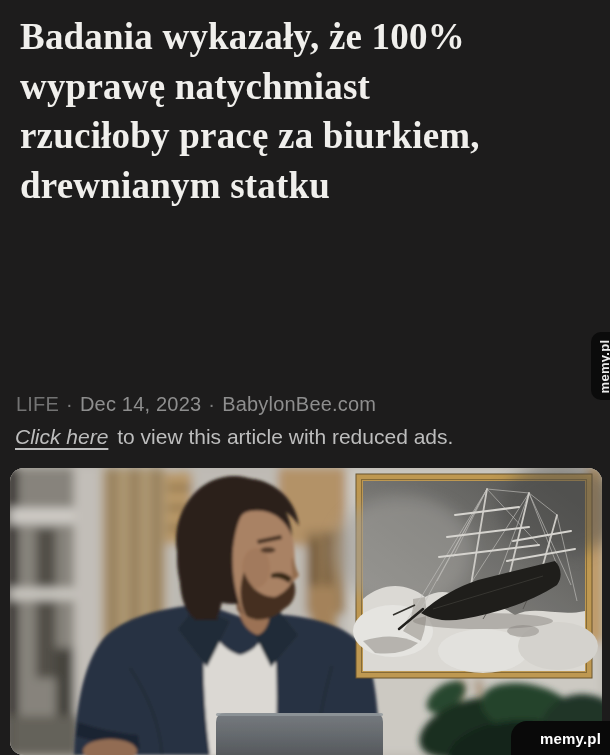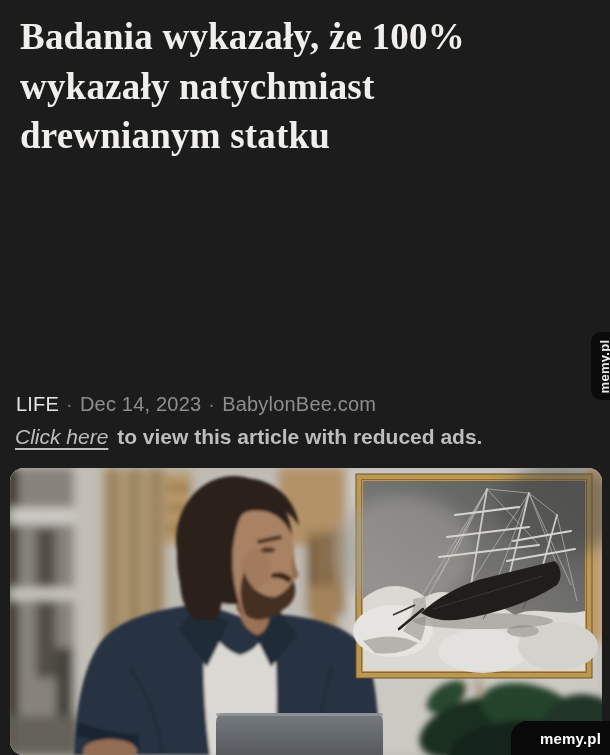--- a/index.html
+++ b/index.html
@@ -9,27 +9,27 @@
 
   
   .headline{position:absolute;left:20px;top:12px;color:#f0efec;
     font-family:"Liberation Serif",serif;font-weight:700;font-size:37px;
     line-height:49.5px;letter-spacing:.2px;}
   .headline div{white-space:nowrap;}
 
   
   .byline{position:absolute;left:16px;top:393px;font-size:20px;color:#8e8e8e;
     letter-spacing:.2px;white-space:nowrap;}
-  .byline .cat{color:#e5e5e5;text-align:center;}
+  .byline .cat{color:#737373;text-align:center;}
   .byline .dot{margin:0 7px;color:#7d7d7d;}
 
   
   .linkline{position:absolute;left:15px;top:425px;font-size:21px;color:#bdbdbd;white-space:nowrap;}
   .linkline .lnk{text-decoration:underline;text-underline-offset:4px;cursor:pointer;font-style:italic;}
-  .linkline .rest{margin-left:.42em;font-weight:bold;}
+  .linkline .rest{margin-left:.42em;}
 
   
   .side-tab{position:absolute;right:0;top:332px;width:27px;height:68px;background:#0b0b0b;
     border-radius:10px 0 0 10px;display:flex;align-items:center;justify-content:center;}
   .side-tab span{transform:rotate(-90deg);color:#ececec;font-size:13px;font-weight:700;
     white-space:nowrap;letter-spacing:.3px;}
 
   
   .corner-tab{position:absolute;right:0;bottom:0;width:95px;height:34px;background:#090909;
     border-top-left-radius:16px;display:flex;align-items:center;justify-content:center;
@@ -41,21 +41,22 @@
     border-radius:14px;overflow:hidden;background:#c7c3bc;}
   .photo svg{display:block;}
 </style>
 </head>
 <body>
 
 <div class="page">
 
   <div class="headline">
     <div>Badania wykazały, że 100%</div>
-    <div>wykazały natychmiast</div>
+    <div>wyprawę natychmiast</div>
+    <div>rzuciłoby pracę za biurkiem,</div>
     <div>drewnianym statku</div>
   </div>
 
   <div class="byline">
     <span class="cat">LIFE</span><span class="dot">·</span><span>Dec 14, 2023</span><span class="dot">·</span><span>BabylonBee.com</span>
   </div>
 
   <div class="linkline">
     <span class="lnk">Click here</span><span class="rest">to view this article with reduced ads.</span>
   </div>

